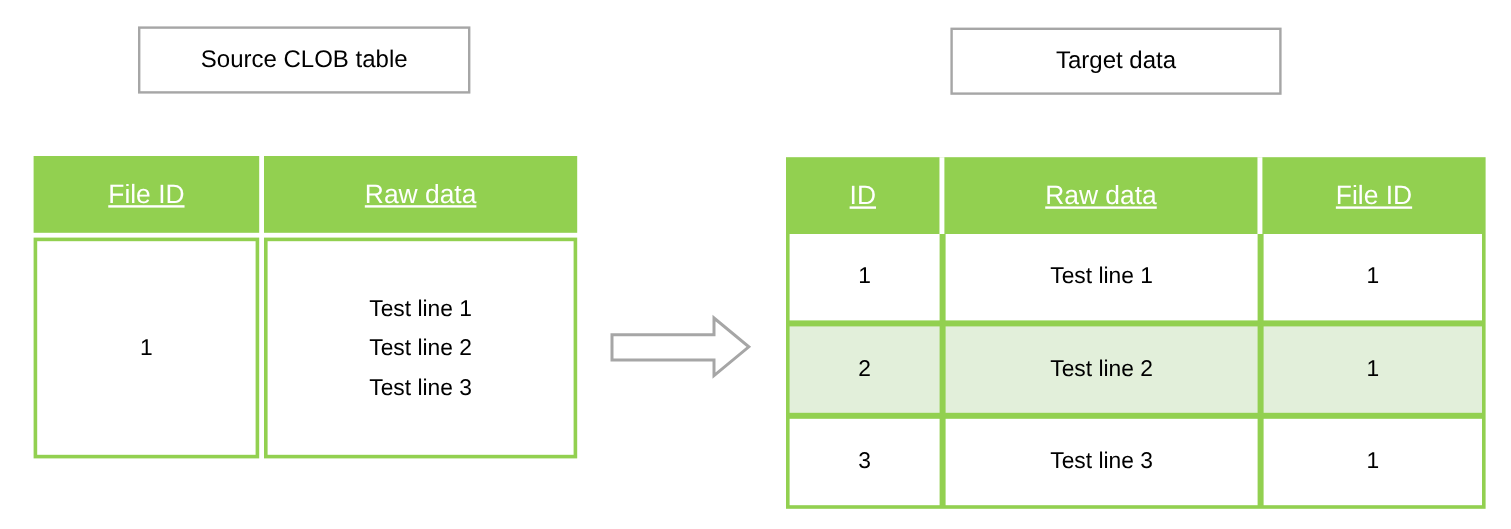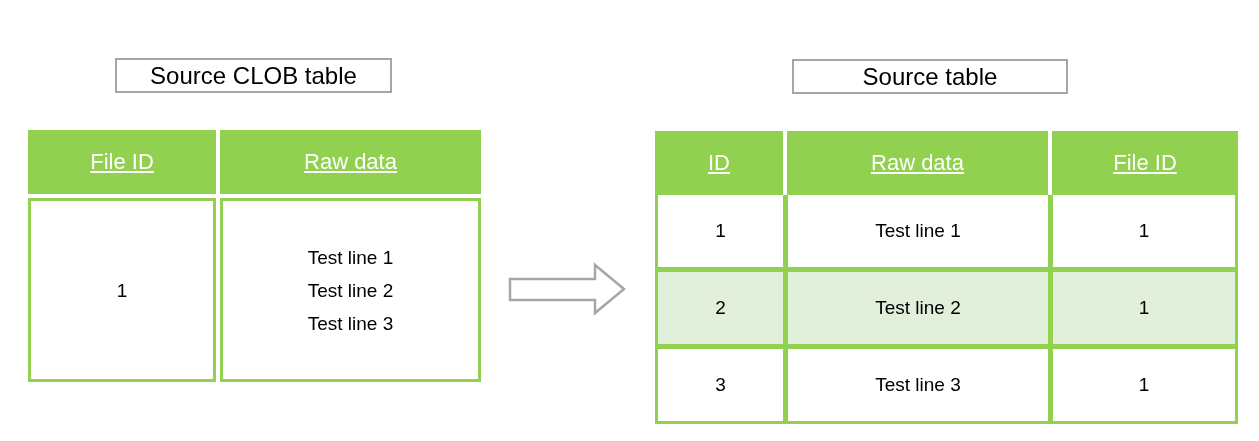--- a/index.html
+++ b/index.html
@@ -15,28 +15,27 @@
     position: relative;
     width: 1259px;
     height: 441px;
     background: #ffffff;
     overflow: hidden;
   }
 
   
   .label-box {
     position: absolute;
-    height: 35px;
+    height: 56px;
     background: #ffffff;
     border: 2px solid #a6a6a6;
     display: flex;
     align-items: center;
     justify-content: center;
-    font-size: 24px;
-    margin-top: 36px;
+    font-size: 20px;
   }
   .label-source { left: 115px; top: 22px; width: 277px; }
   .label-target { left: 792px; top: 23px; width: 276px; }
 
   
   .source-table {
     position: absolute;
     left: 28px;
     top: 130px;
     width: 453px;
@@ -110,21 +109,21 @@
 </style>
 </head>
 <body>
 
 <div class="canvas">
 
   <div class="label-box label-source">
     <span>Source CLOB table</span>
   </div>
   <div class="label-box label-target">
-    <span>Source table</span>
+    <span>Target data</span>
   </div>
 
   <div class="source-table">
     <div class="hdr-cell">File ID</div>
     <div class="hdr-cell">Raw data</div>
     <div class="src-body-cell">
       <span>1</span>
     </div>
     <div class="src-body-cell">
       <span>Test line 1</span>

